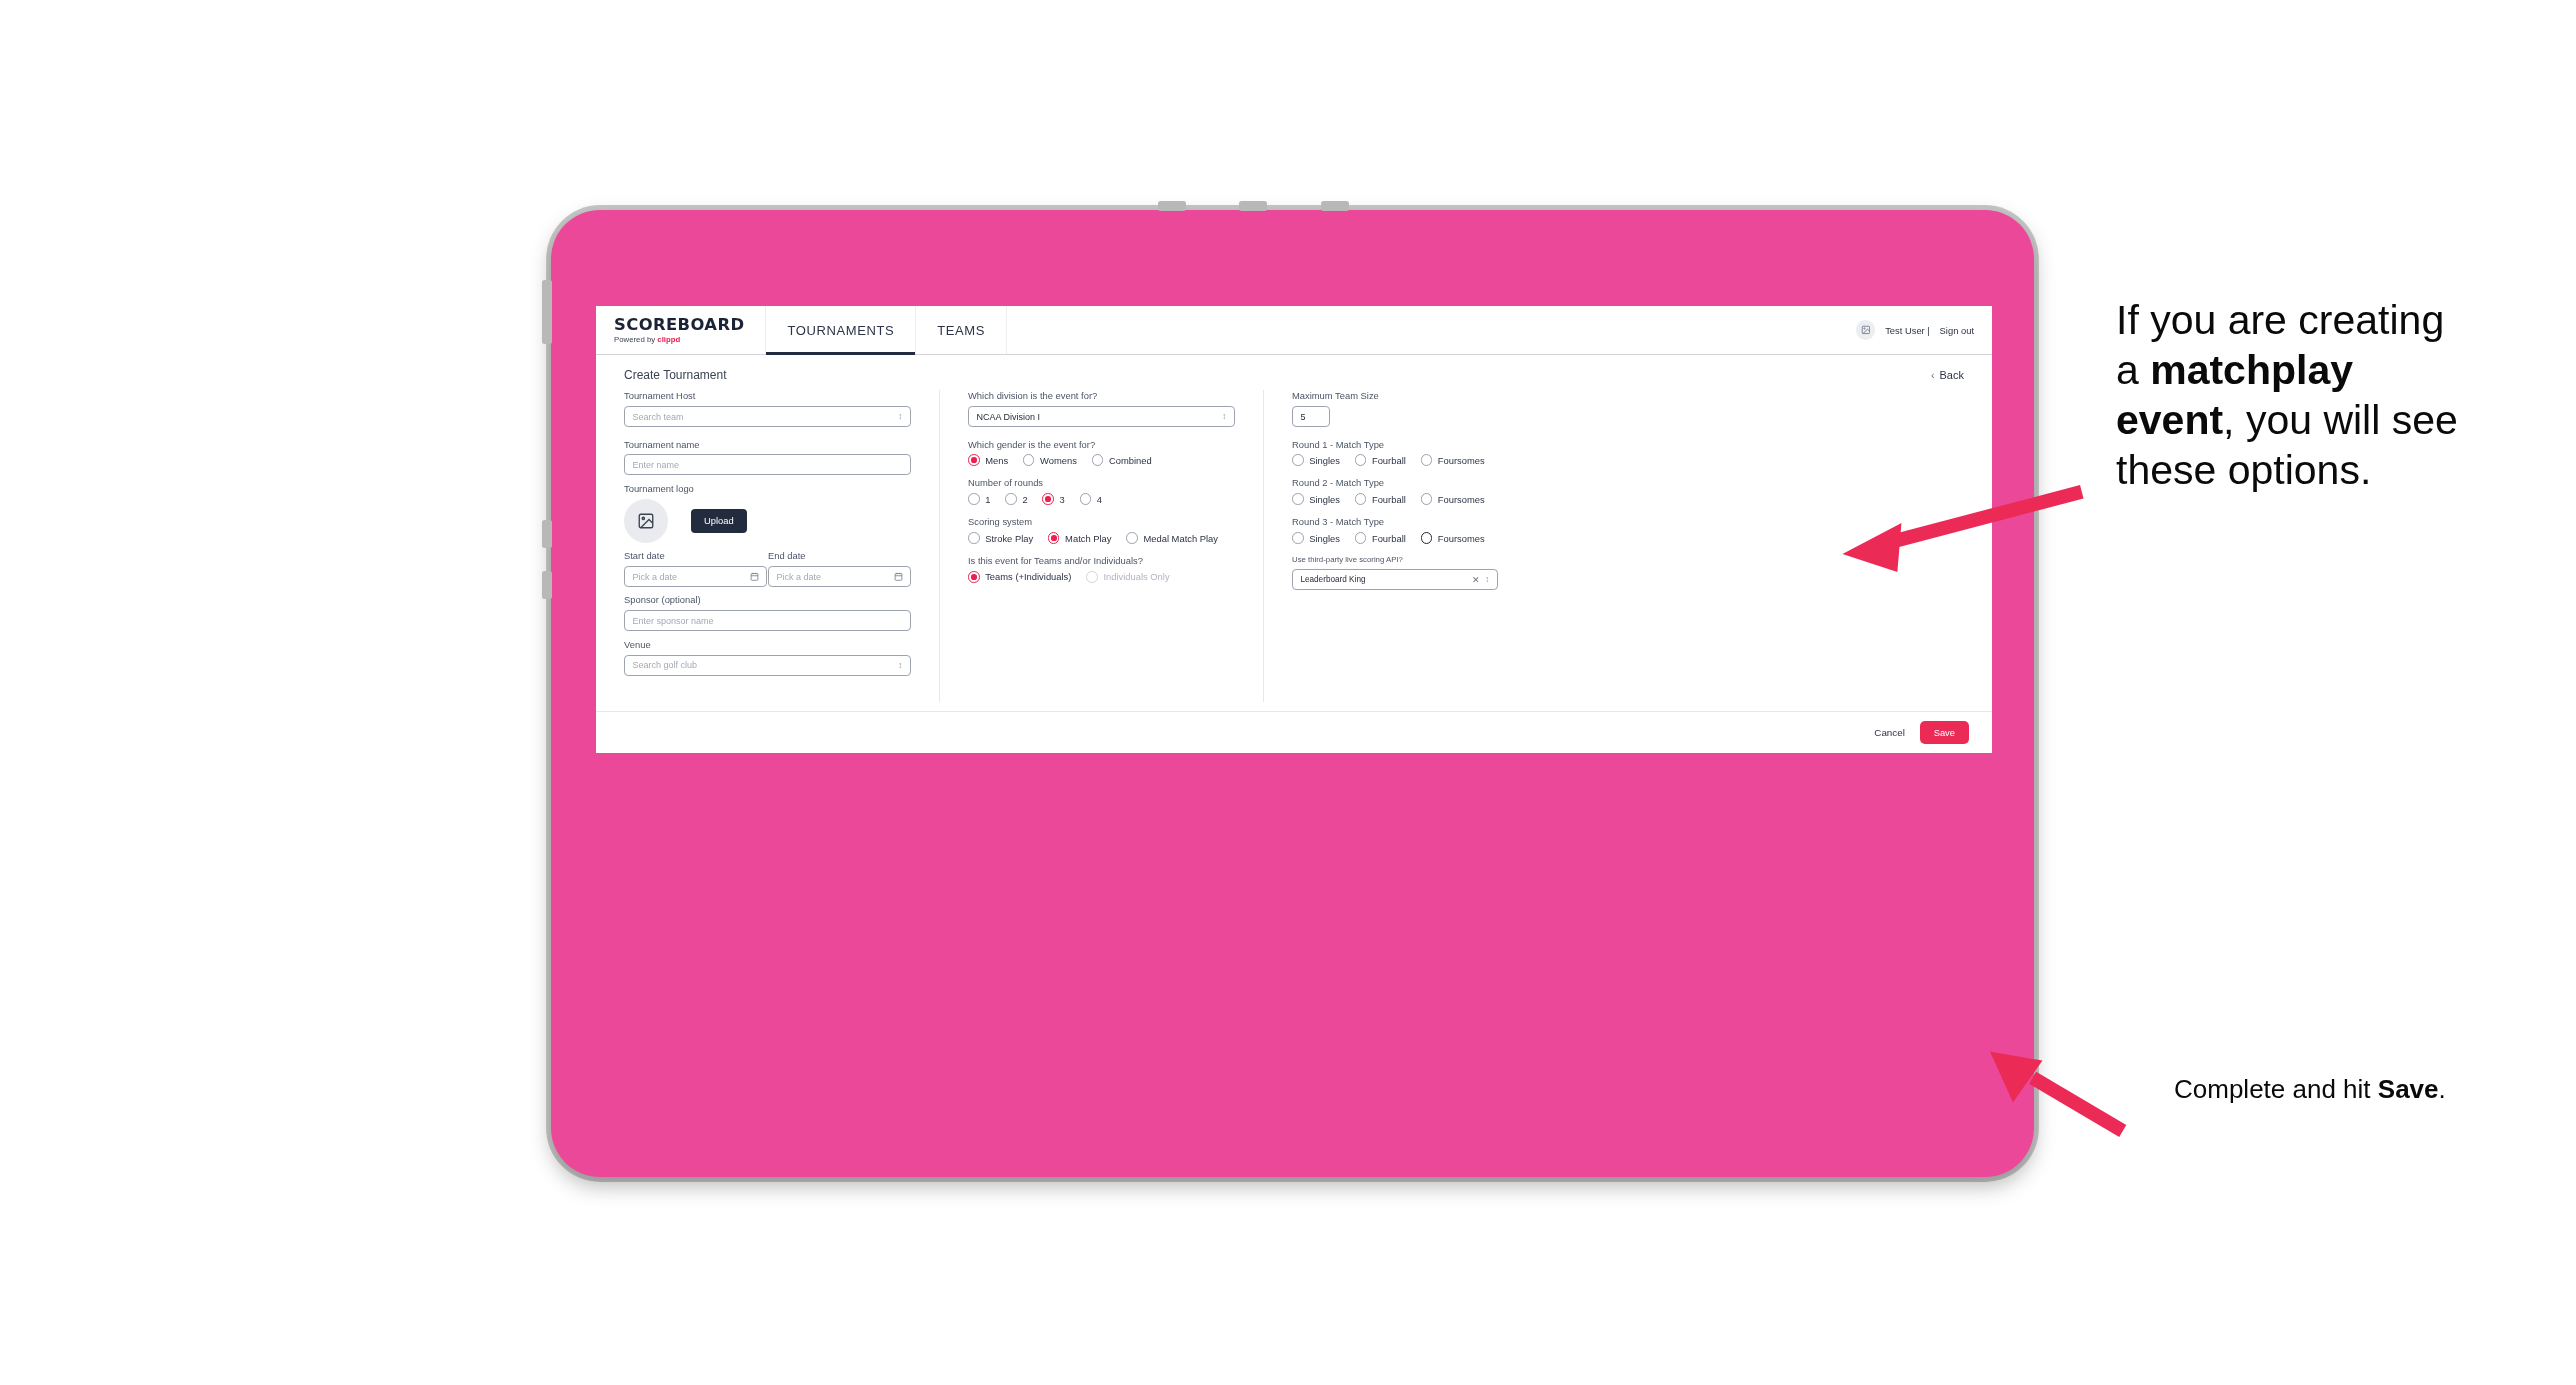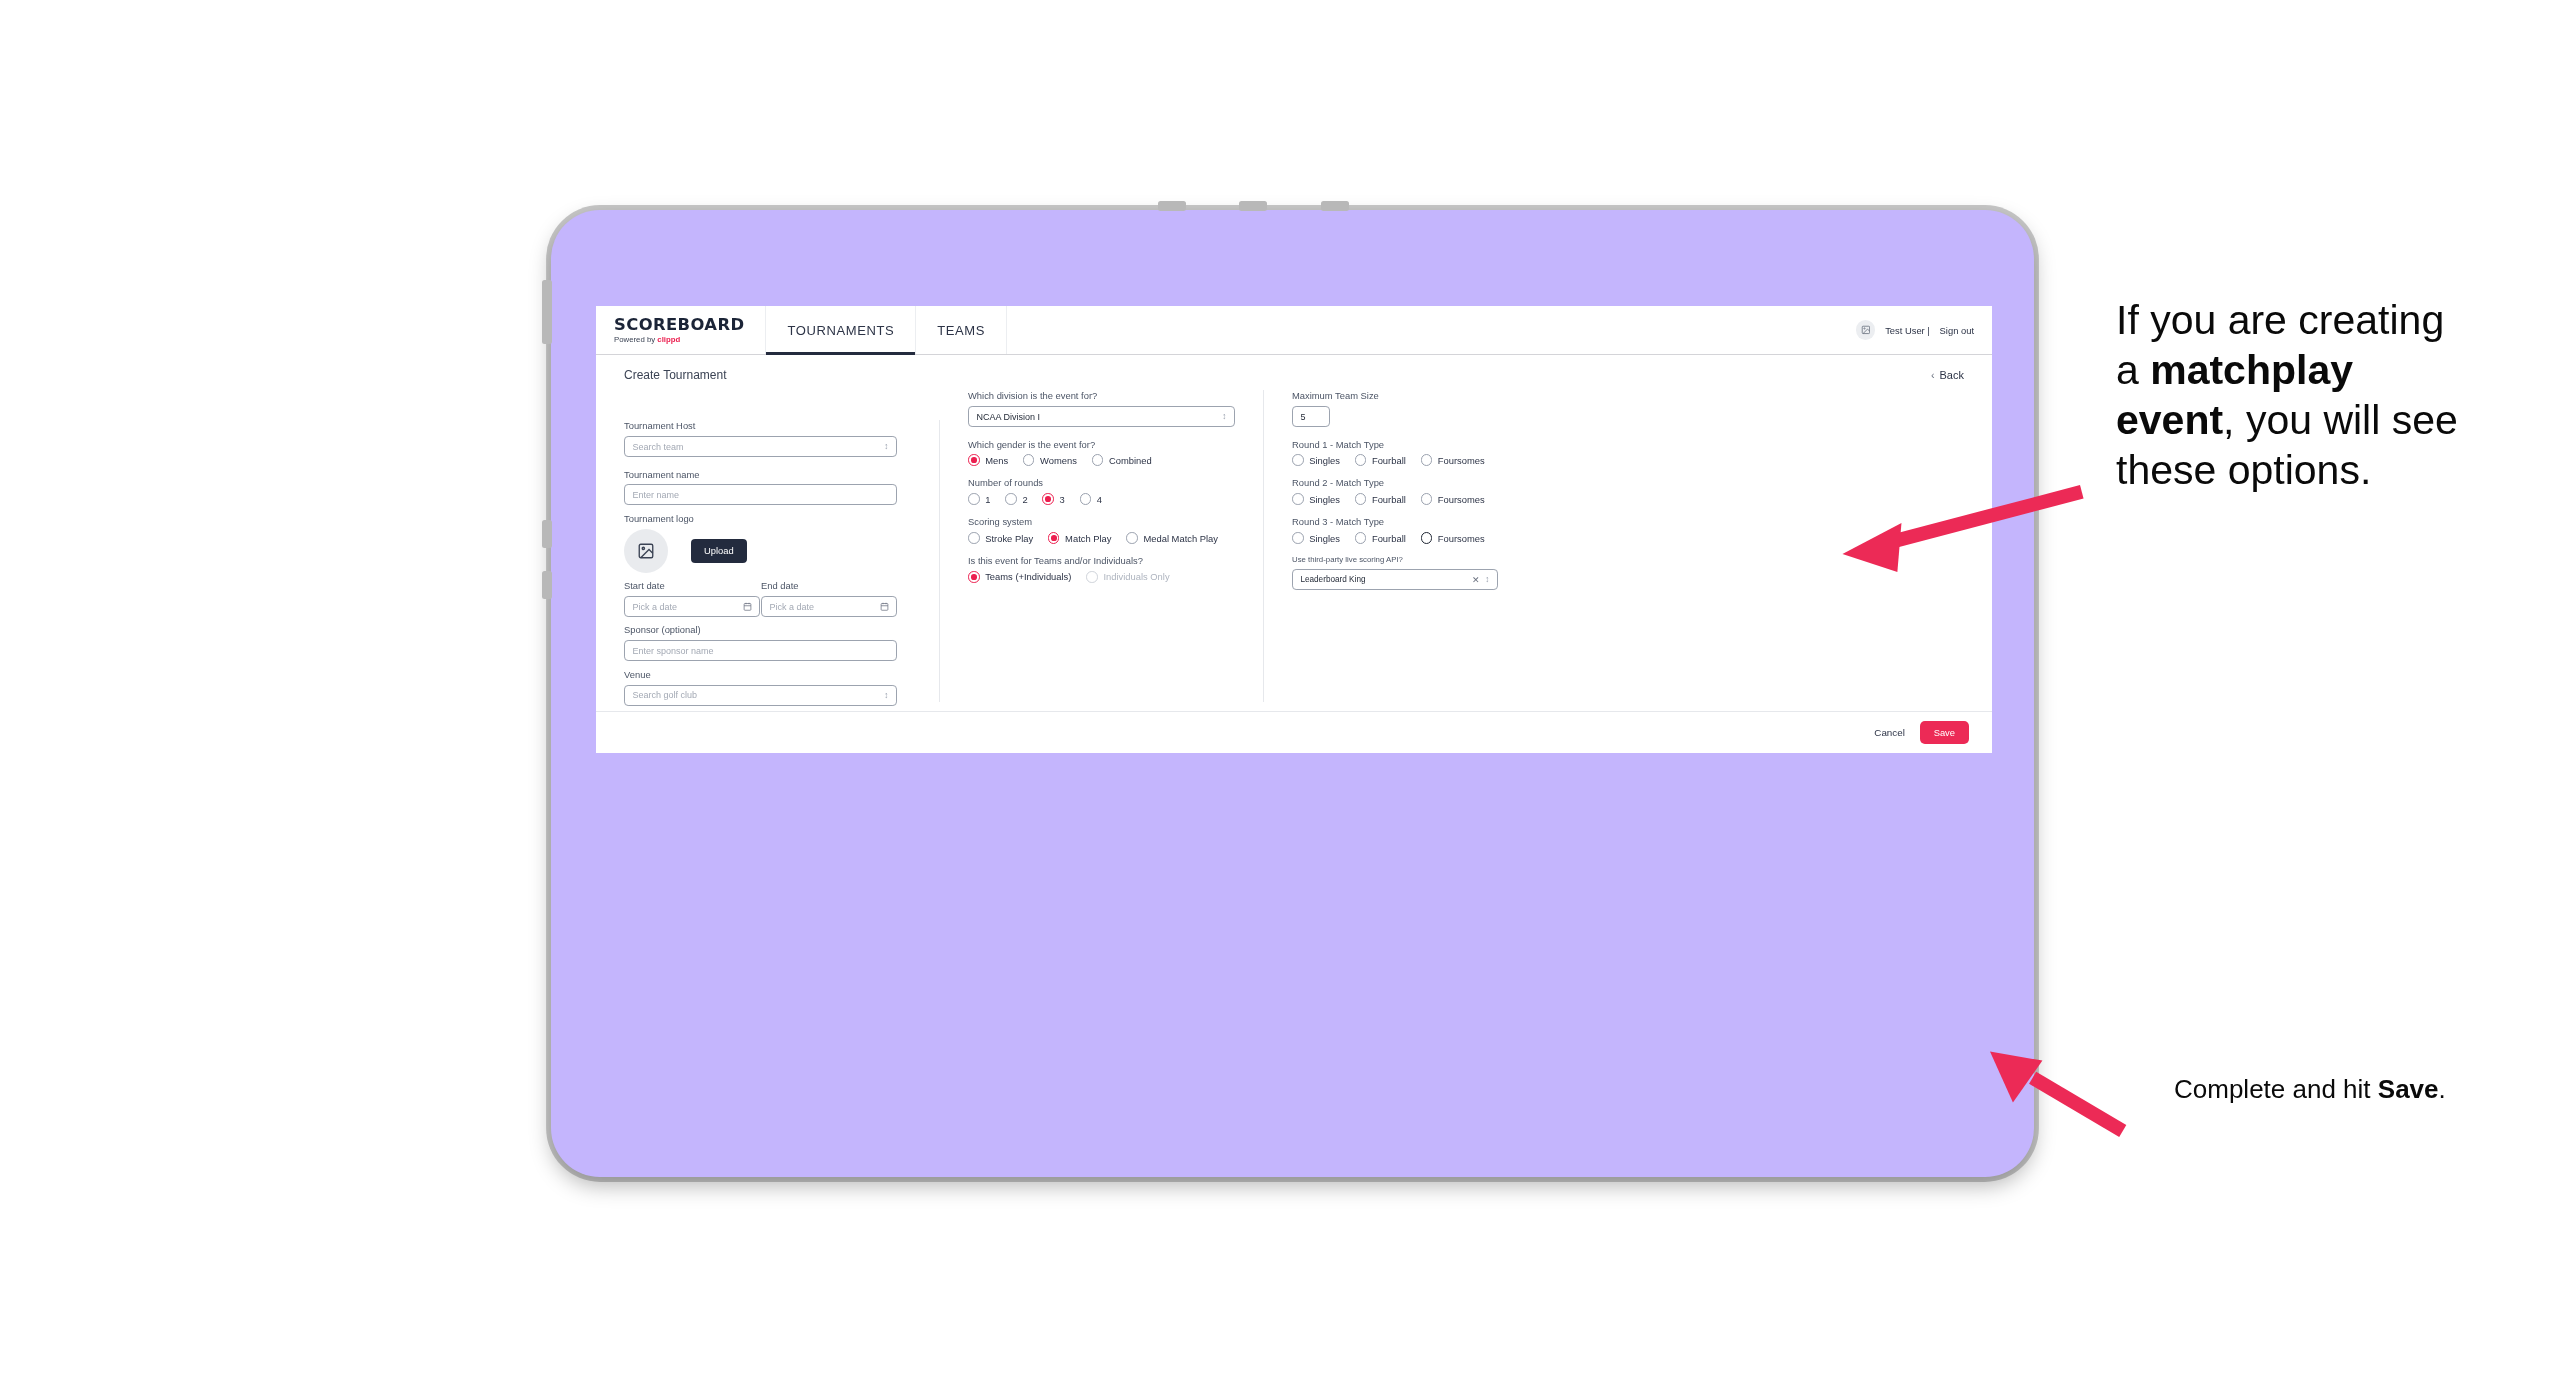--- a/index.html
+++ b/index.html
@@ -1,21 +1,21 @@
 <!DOCTYPE html>
 <html style="font-size:13px"><head>
 <meta charset="utf-8">
 <style>
   html,body{margin:0;padding:0;background:#ffffff;}
   body{width:2576px;height:1386px;position:relative;overflow:hidden;
        font-family:"Liberation Sans",sans-serif;-webkit-font-smoothing:antialiased;}
 
   
   #tablet{position:absolute;left:551px;top:210px;width:1483px;height:967px;
-          background:#c4b5fd;border-radius:49px;
+          background:#ec4899;border-radius:49px;
           box-shadow:0 8.2px 21px rgba(0,0,0,.28), 0 0 0 4.9px #c9c9c9;}
   .side-btn{position:absolute;background:#b8b8b8;border-radius:2.5px;}
   .sb-top1{left:607px;top:-9px;width:28px;height:9.8px;}
   .sb-top2{left:688px;top:-9px;width:28px;height:9.8px;}
   .sb-top3{left:770px;top:-9px;width:28px;height:9.8px;}
   .sb-l1{left:-9px;top:70px;width:9.8px;height:64px;}
   .sb-l2{left:-9px;top:310px;width:9.8px;height:28px;}
   .sb-l3{left:-9px;top:361px;width:9.8px;height:28px;}
   #app{position:absolute;left:45px;top:96px;width:1396px;height:446px;background:#fff;}
 
@@ -42,21 +42,21 @@
 
   
   .page{position:relative;height:398px;background:#fff;}
   .page-top{display:flex;align-items:center;padding:13px 28px 8.2px 28px;}
   .page-title{font-size:12px;color:#3b4354;}
   .back{margin-left:auto;display:flex;align-items:center;gap:4.9px;font-size:11px;color:#2c3346;}
   .back .chev{font-size:10.7px;color:#6b7280;}
 
   .cols{display:flex;padding:0 28px;height:312px;box-sizing:border-box;}
   .col{box-sizing:border-box;}
-  .col1{width:316px;padding-right:42px;border-right:0.8px solid #e6e8ec;margin-top:30px;}
+  .col1{width:316px;padding-right:28px;border-right:0.8px solid #e6e8ec;}
   .col2{width:324px;padding-left:28px;padding-right:28px;border-right:0.8px solid #e6e8ec;}
   .col3{width:auto;flex:1;padding-left:28px;}
 
   .lbl{font-size:9.4px;color:#4c5566;margin:0 0 4.9px 0;}
   .lbl.sm{font-size:7.8px;color:#4c5566;}
   .gap{height:11.5px;}
   .gap-s{height:7.4px;}
 
   .fld{box-sizing:border-box;width:100%;height:21px;border:0.8px solid #9ca3af;
        border-radius:4.1px;background:#fff;display:flex;align-items:center;

